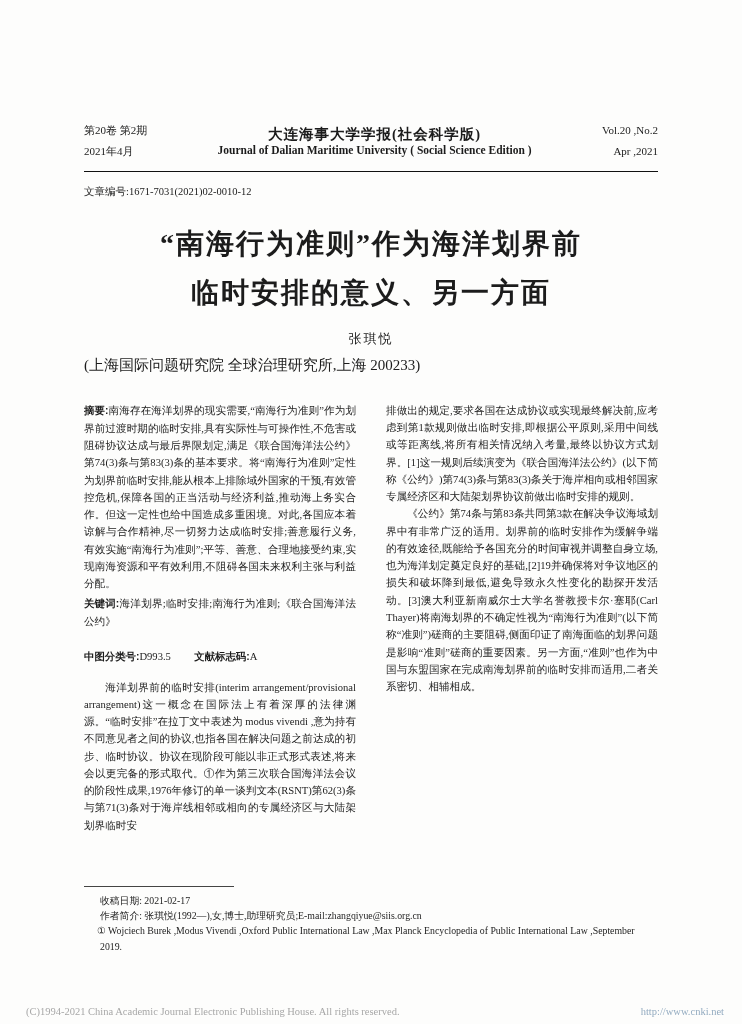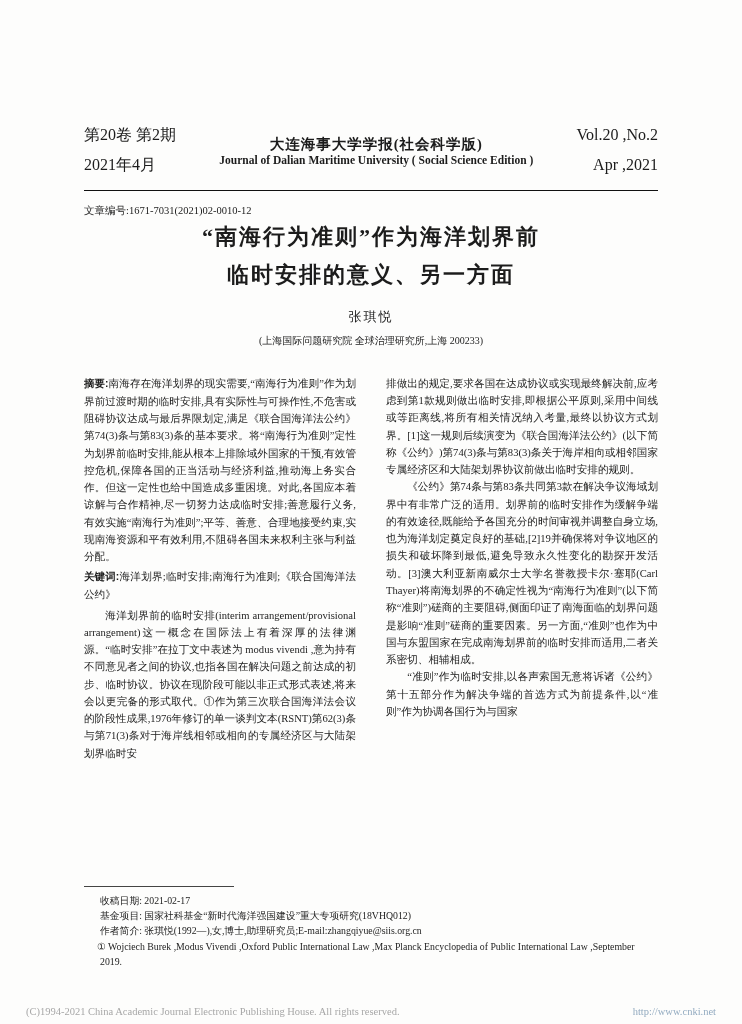--- a/index.html
+++ b/index.html
@@ -16,54 +16,55 @@
   }
   .content { position: absolute; left: 84px; right: 84px; top: 0; }
 
   
   .journal-header {
     margin-top: 120px;
     display: flex;
     justify-content: space-between;
     align-items: center;
   }
-  .hdr-side { font-size: 16px; line-height: 1.9; white-space: nowrap; }
+  .hdr-side { font-size: 11px; line-height: 1.9; white-space: nowrap; }
   .hdr-left { text-align: left; }
   .hdr-right { text-align: right; }
   .hdr-center { text-align: center; }
   .jt-cn { font-size: 14.5px; font-weight: bold; letter-spacing: 1px; }
   .jt-en { font-size: 11.5px; font-weight: bold; }
   .header-rule { border: none; border-top: 1.5px solid #111; margin-top: 9px; }
 
   
   .article-number { margin-top: 13px; font-size: 10.5px; }
 
   .paper-title {
+    margin-top: 20px;
     text-align: center;
-    font-size: 22px;
+    font-size: 28px;
     font-weight: bold;
     line-height: 1.75;
     letter-spacing: 2px;
   }
   .author-name { margin-top: 13px; text-align: center; font-size: 13px; letter-spacing: 2px; }
-  .author-affiliation { margin-top: 8px; text-align: center; font-size: 10px; }
+  .author-affiliation { margin-top: 8px; text-align: left; font-size: 15px; }
 
   
   .columns {
     margin-top: 27px;
     display: flex;
     gap: 30px;
     height: 498px;
     overflow: hidden;
   }
   .col { flex: 1 1 0; font-size: 10.6px; line-height: 1.63; text-align: justify; }
   .col p { text-align: justify; }
   .lbl { font-weight: bold; font-family: "Liberation Sans", sans-serif; font-size: 10.4px; }
   .abstract-p { margin-bottom: 3px; }
-  .keywords-p { margin-bottom: 3px; }
+  .keywords-p { margin-bottom: 17px; }
   .clc-line { margin-bottom: 13px; }
   .clc-gap { display: inline-block; width: 2.2em; }
   .indent { text-indent: 2em; }
 
   
   .footnotes {
     position: absolute;
     left: 84px;
     right: 96px;
     top: 886px;
@@ -71,21 +72,21 @@
     line-height: 1.55;
   }
   .fn-rule { width: 150px; border: none; border-top: 1px solid #444; margin-bottom: 6px; }
   .footnotes .fn-line { text-align: left; padding-left: 16px; }
   .footnotes .fn-ref { padding-left: 16px; text-indent: -3px; }
 
   
   .copyright-bar {
     position: absolute;
     left: 26px;
-    right: 26px;
+    right: 18px;
     bottom: 7px;
     display: flex;
     justify-content: space-between;
     font-size: 10.5px;
     color: #a7a7a7;
     font-family: "Liberation Serif", serif;
   }
   .cnki-url { color: #93abc0; padding-left: 16px; }
 </style>
 </head>
@@ -116,34 +117,33 @@
       <span>“南海行为准则”作为海洋划界前</span><br>
       <span>临时安排的意义、另一方面</span>
     </h1>
     <div class="author-name">张琪悦</div>
     <div class="author-affiliation">(上海国际问题研究院 全球治理研究所,上海  200233)</div>
 
     <div class="columns">
       <div class="col">
         <p class="abstract-p"><span class="lbl">摘要:</span><span>南海存在海洋划界的现实需要,“南海行为准则”作为划界前过渡时期的临时安排,具有实际性与可操作性,不危害或阻碍协议达成与最后界限划定,满足《联合国海洋法公约》第74(3)条与第83(3)条的基本要求。将“南海行为准则”定性为划界前临时安排,能从根本上排除域外国家的干预,有效管控危机,保障各国的正当活动与经济利益,推动海上务实合作。但这一定性也给中国造成多重困境。对此,各国应本着谅解与合作精神,尽一切努力达成临时安排;善意履行义务,有效实施“南海行为准则”;平等、善意、合理地接受约束,实现南海资源和平有效利用,不阻碍各国未来权利主张与利益分配。</span></p>
         <p class="keywords-p"><span class="lbl">关键词:</span><span>海洋划界;临时安排;南海行为准则;《联合国海洋法公约》</span></p>
+        <p class="clc-line"><span class="lbl">中图分类号:</span><span>D993.5</span><span class="clc-gap"></span><span class="lbl">文献标志码:</span><span>A</span></p>
         <p class="indent">海洋划界前的临时安排(interim arrangement/provisional arrangement)这一概念在国际法上有着深厚的法律渊源。“临时安排”在拉丁文中表述为 modus vivendi ,意为持有不同意见者之间的协议,也指各国在解决问题之前达成的初步、临时协议。协议在现阶段可能以非正式形式表述,将来会以更完备的形式取代。①作为第三次联合国海洋法会议的阶段性成果,1976年修订的单一谈判文本(RSNT)第62(3)条与第71(3)条对于海岸线相邻或相向的专属经济区与大陆架划界临时安</p>
       </div>
       <div class="col">
         <p>排做出的规定,要求各国在达成协议或实现最终解决前,应考虑到第1款规则做出临时安排,即根据公平原则,采用中间线或等距离线,将所有相关情况纳入考量,最终以协议方式划界。[1]这一规则后续演变为《联合国海洋法公约》(以下简称《公约》)第74(3)条与第83(3)条关于海岸相向或相邻国家专属经济区和大陆架划界协议前做出临时安排的规则。</p>
         <p class="indent">《公约》第74条与第83条共同第3款在解决争议海域划界中有非常广泛的适用。划界前的临时安排作为缓解争端的有效途径,既能给予各国充分的时间审视并调整自身立场,也为海洋划定奠定良好的基础,[2]19并确保将对争议地区的损失和破坏降到最低,避免导致永久性变化的勘探开发活动。[3]澳大利亚新南威尔士大学名誉教授卡尔·塞耶(Carl Thayer)将南海划界的不确定性视为“南海行为准则”(以下简称“准则”)磋商的主要阻碍,侧面印证了南海面临的划界问题是影响“准则”磋商的重要因素。另一方面,“准则”也作为中国与东盟国家在完成南海划界前的临时安排而适用,二者关系密切、相辅相成。</p>
-        <p class="indent">“准则”作为临时安排,以各声索国无意将诉诸《公约》第十五部分作为解决争端的首选方式为前提条件,以“准则”作为协调各国行为与国家</p>
       </div>
     </div>
   </div>
 
   <div class="footnotes">
     <hr class="fn-rule">
     <div class="fn-line">收稿日期: 2021-02-17</div>
-    <div class="fn-line">基金项目: 国家社科基金“新时代海洋强国建设”重大专项研究(18VHQ012)</div>
     <div class="fn-line">作者简介: 张琪悦(1992—),女,博士,助理研究员;E-mail:zhangqiyue@siis.org.cn</div>
     <div class="fn-ref">① Wojciech Burek ,Modus Vivendi ,Oxford Public International Law ,Max Planck Encyclopedia of Public International Law ,September 2019.</div>
   </div>
 
   <div class="copyright-bar">
     <span>(C)1994-2021 China Academic Journal Electronic Publishing House. All rights reserved.</span>
     <span class="cnki-url">http://www.cnki.net</span>
   </div>
 </div>
 

